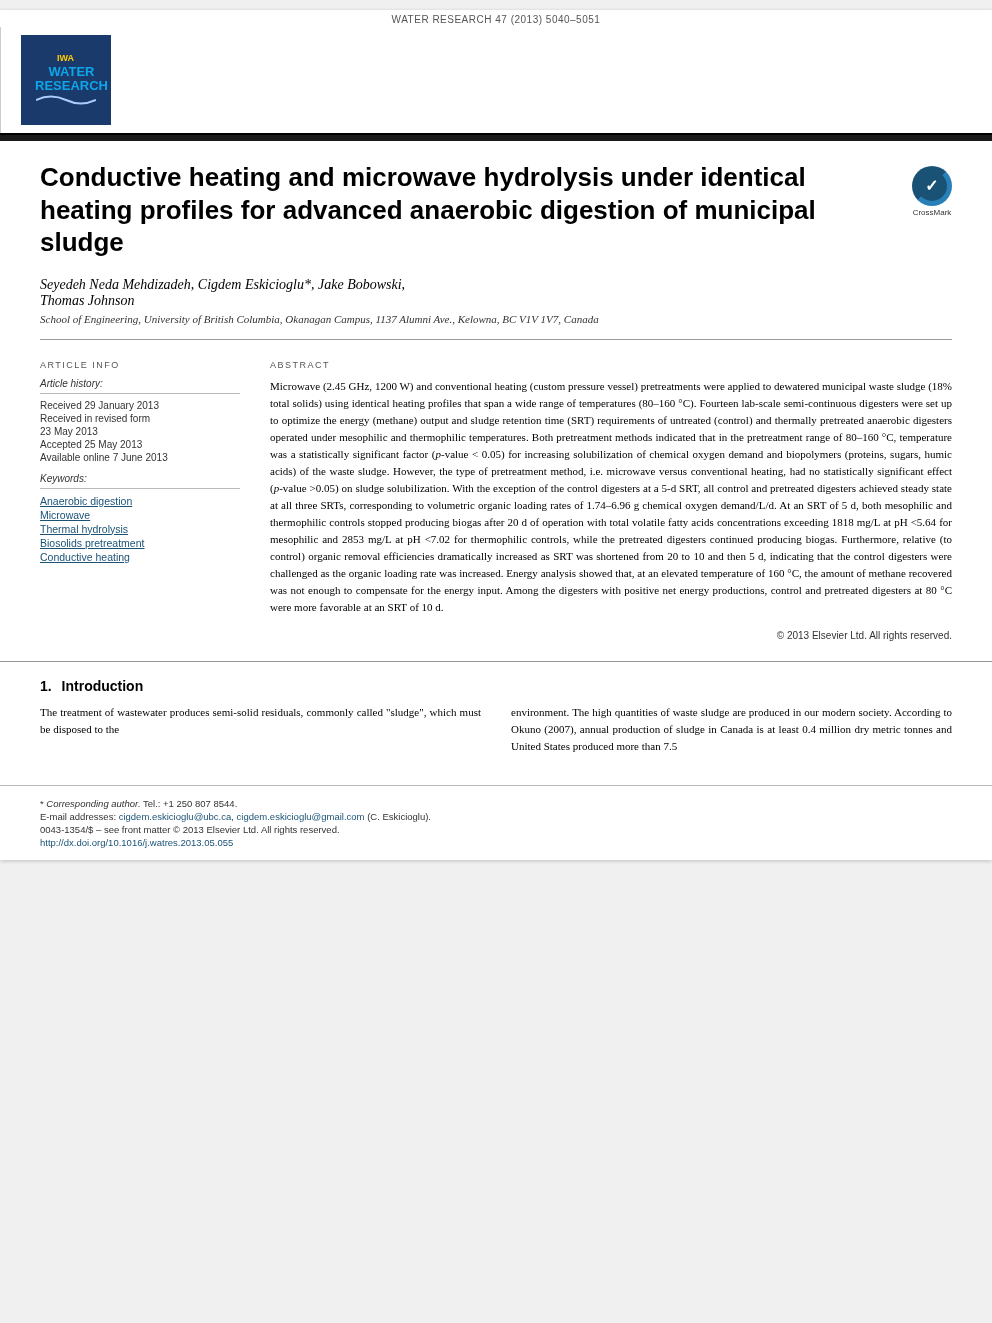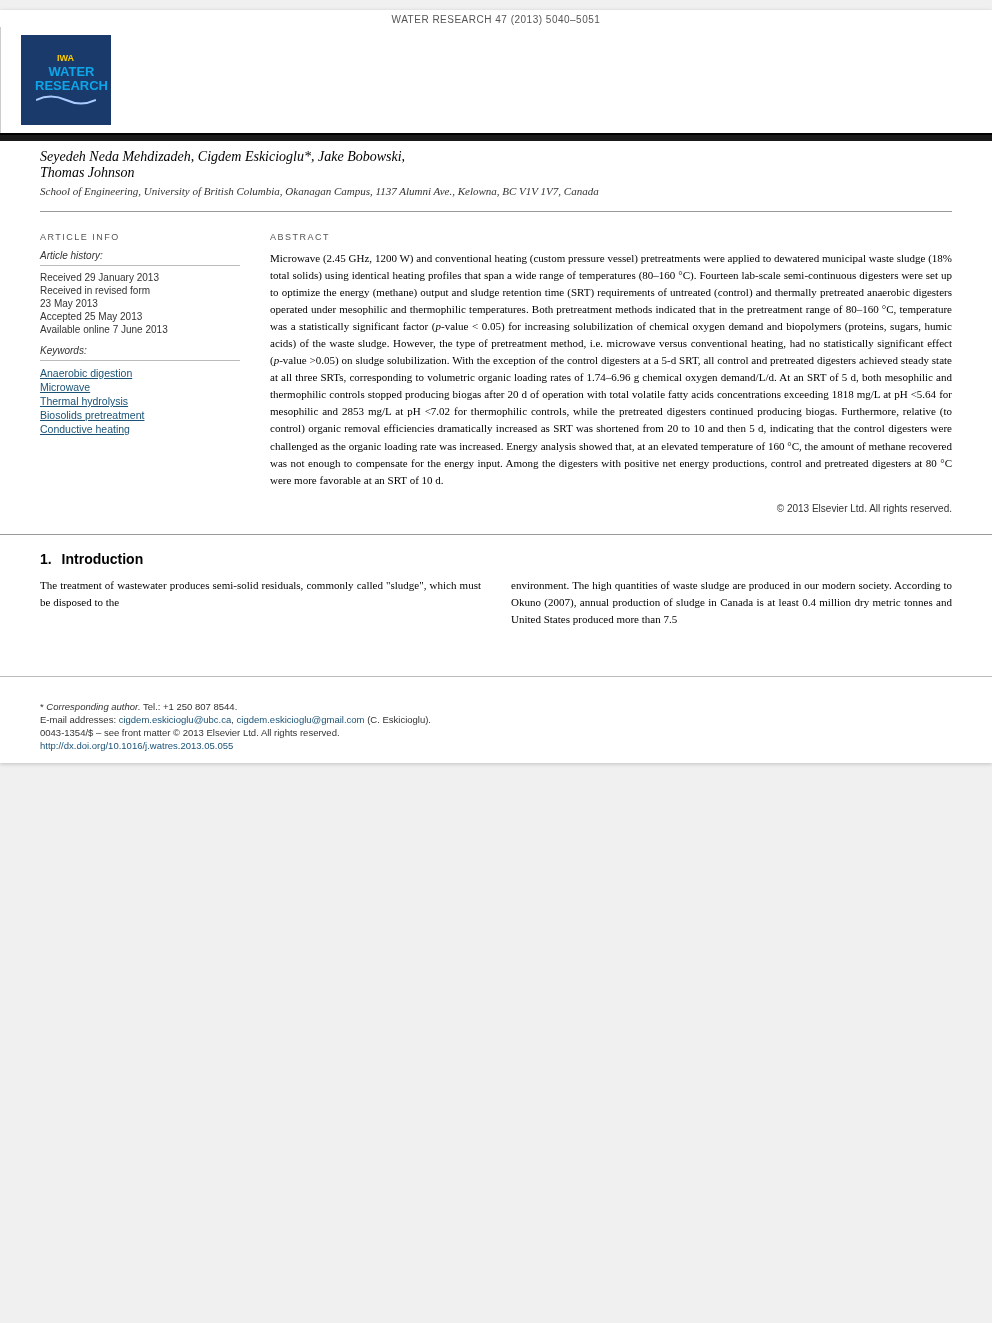--- a/index.html
+++ b/index.html
@@ -295,23 +295,23 @@
     .intro-col {
       flex: 1;
       font-size: 11px;
       line-height: 1.55;
       color: #000;
       text-align: justify;
     }
 
     
     .footer-notes {
-      padding: 24px 40px 10px 40px;
+      padding: 12px 40px 10px 40px;
       border-top: 1px solid #bbb;
-      margin-top: 28px;
+      margin-top: 10px;
     }
     .footer-note {
       font-size: 9.5px;
       color: #333;
       font-family: Arial, sans-serif;
       margin-bottom: 2px;
     }
     .footer-note a { color: #1a5276; text-decoration: none; }
     .footer-note .blue { color: #1a5276; }
   </style>
@@ -337,20 +337,34 @@
           <svg width="60" height="14" viewBox="0 0 60 14">
             <path d="M0 7 Q15 0 30 7 Q45 14 60 7" fill="none" stroke="#aaccff" stroke-width="2"></path>
           </svg>
         </div>
       </div>
     </div>
   </div>
 
   <div class="black-bar"></div>
 
+  <div class="title-section">
+    <div class="article-title">Conductive heating and microwave hydrolysis under identical heating profiles for advanced anaerobic digestion of municipal sludge</div>
+    <div class="crossmark-box">
+      <div style="display:flex;flex-direction:column;align-items:center;">
+        <div class="crossmark-circle">
+          <svg width="32" height="32" viewBox="0 0 32 32">
+            <circle cx="16" cy="16" r="15" fill="#1a5276"></circle>
+            <text x="16" y="21" text-anchor="middle" font-size="16" font-weight="bold" fill="white" font-family="Arial">✓</text>
+          </svg>
+        </div>
+        <div class="crossmark-label">CrossMark</div>
+      </div>
+    </div>
+  </div>
 
   <div class="authors-section">
     <div class="authors-names">
       Seyedeh Neda Mehdizadeh, Cigdem Eskicioglu*, Jake Bobowski,<br>Thomas Johnson
     </div>
     <div class="affiliation">School of Engineering, University of British Columbia, Okanagan Campus, 1137 Alumni Ave., Kelowna, BC V1V 1V7, Canada</div>
   </div>
 
   <hr class="thin-line">
 

